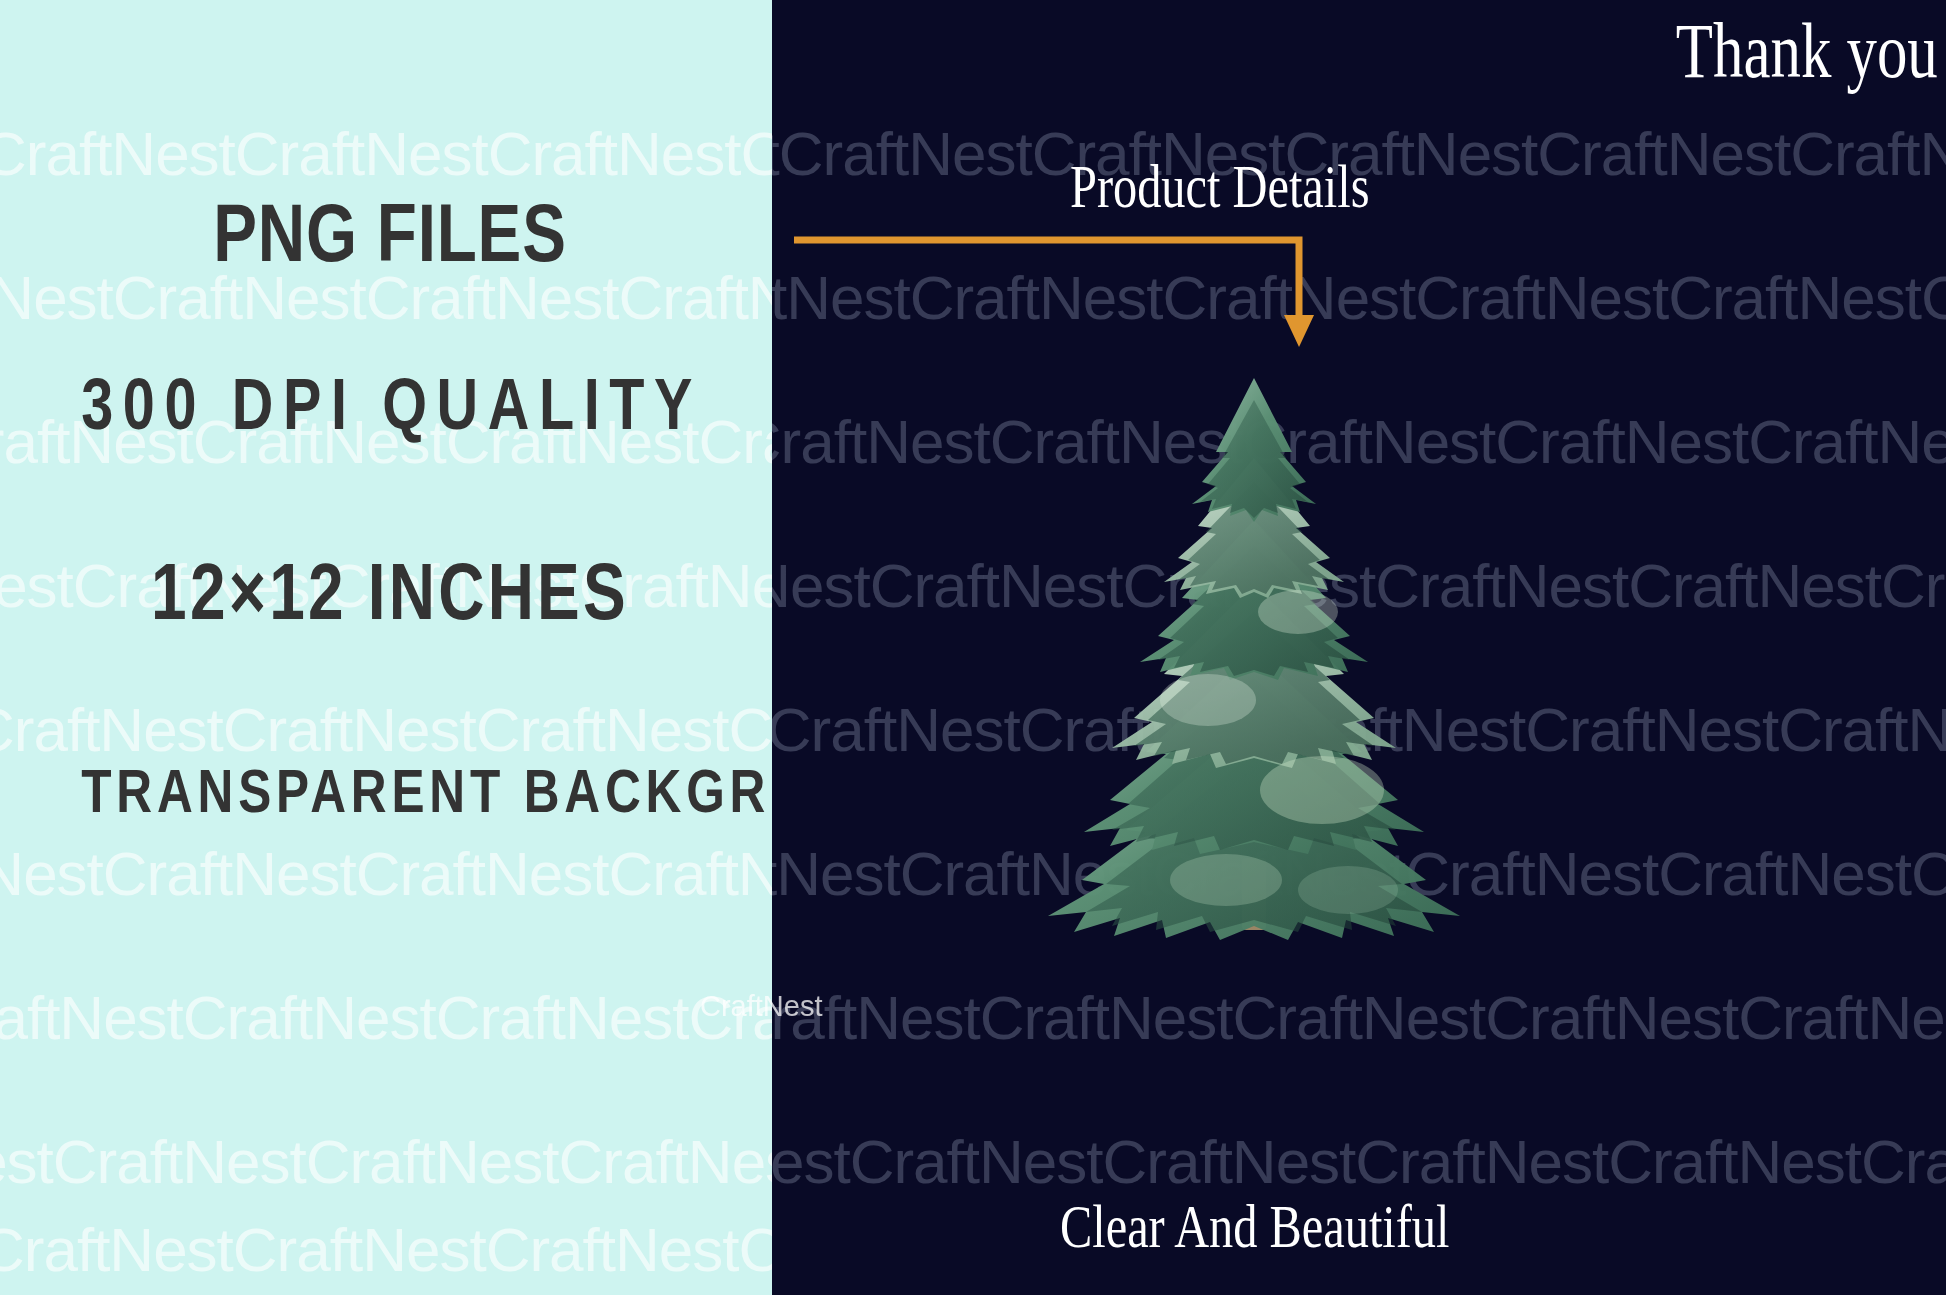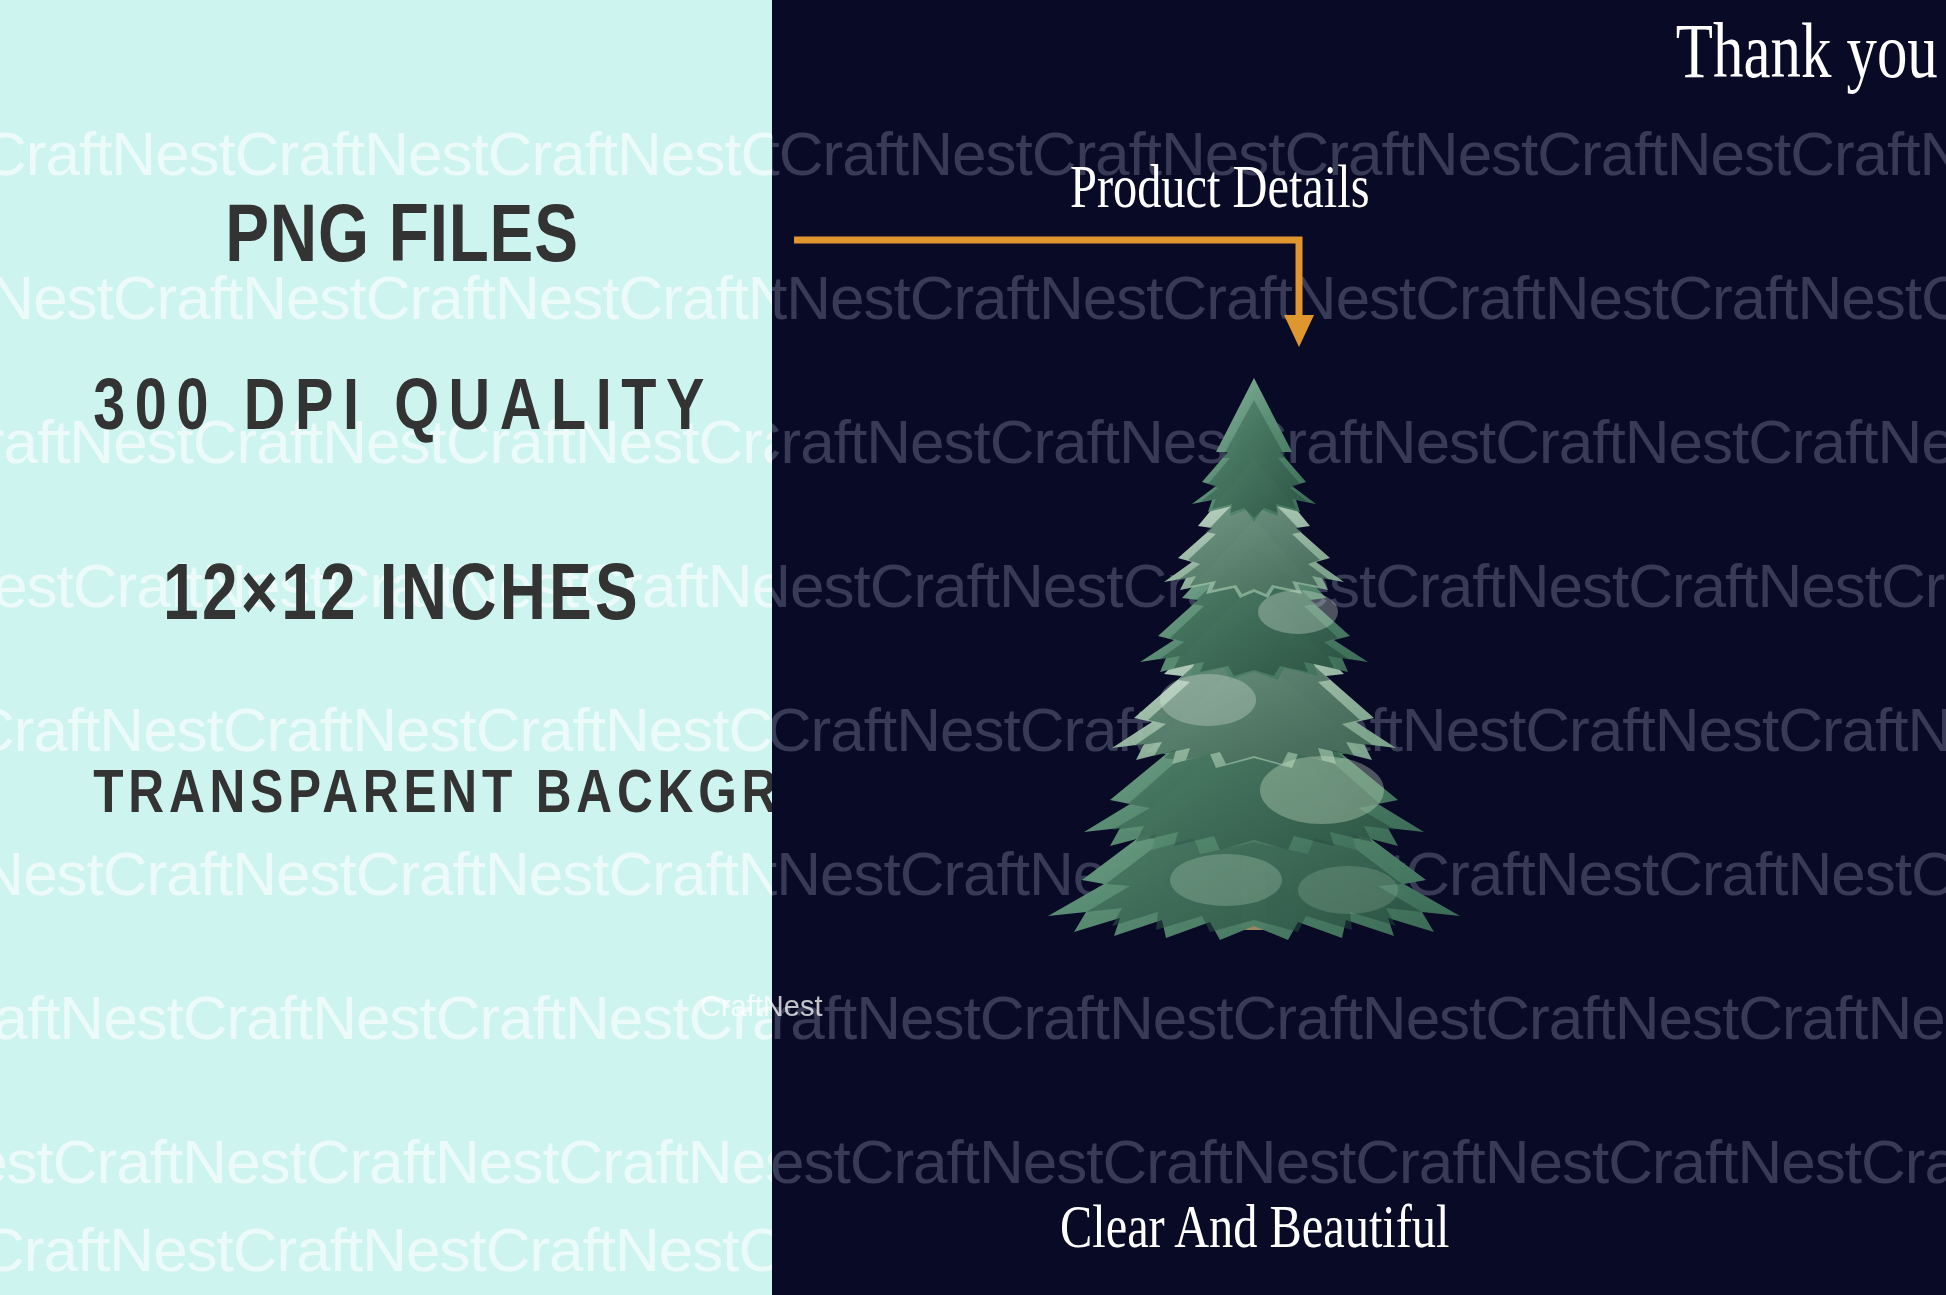--- a/index.html
+++ b/index.html
@@ -52,21 +52,21 @@
     color: rgba(255,255,255,0.62);
   }
   .panel-right .wm-row {
     font-size: 62px;
     color: rgba(190,200,225,0.26);
   }
 
   
   .left-text-stack {
     position: absolute;
-    left: 16px;
+    left: 4px;
     top: 0;
     width: 772px;
     height: 1248px;
   }
   .feature-line {
     position: absolute;
     width: 100%;
     text-align: center;
     color: #333333;
     font-family: "Liberation Sans", sans-serif;

